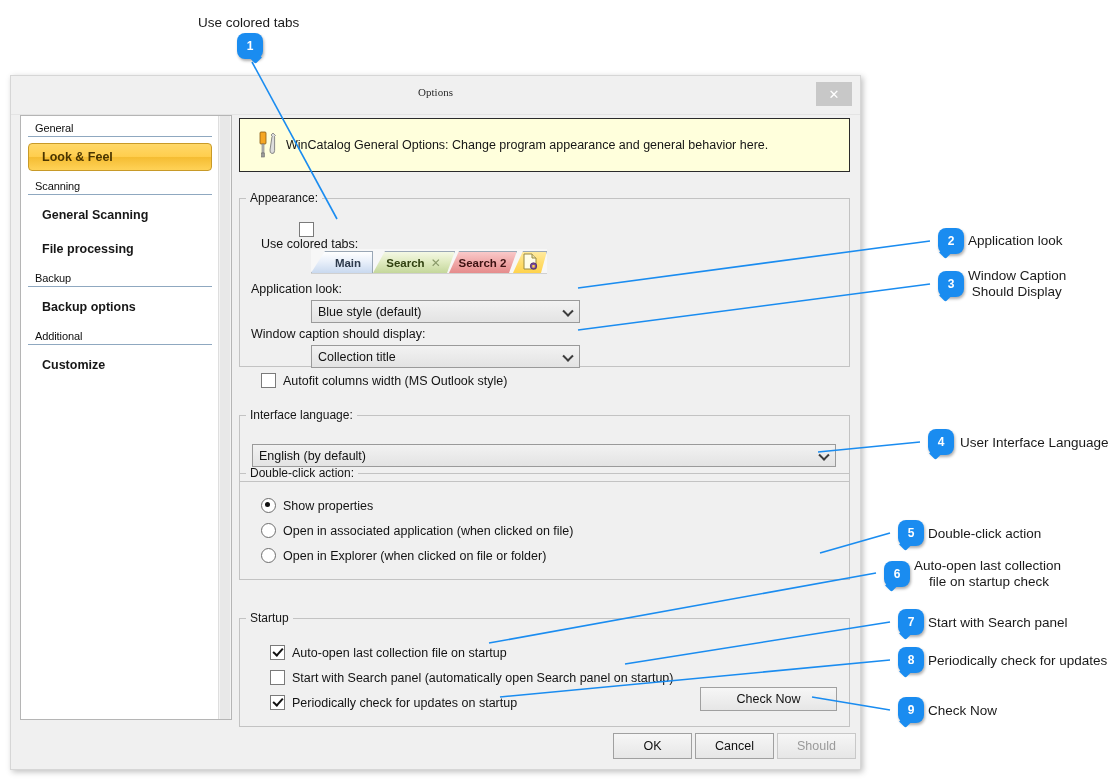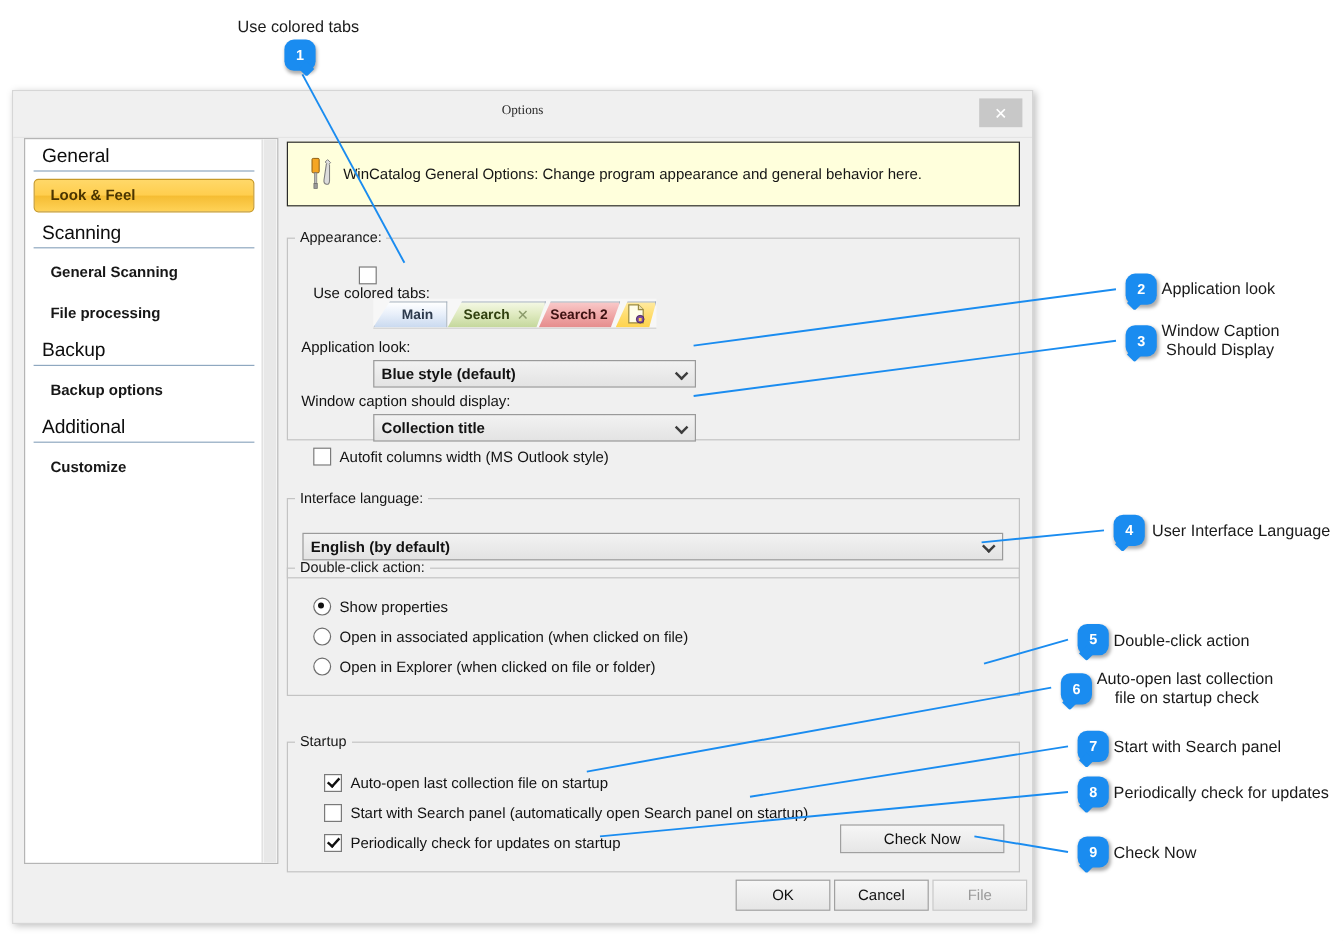--- a/index.html
+++ b/index.html
@@ -124,21 +124,21 @@
     background: #ffffff;
     border: 1px solid #b5b5b5;
     overflow: hidden;
   }
   #sidebar-inner {
     position: absolute;
     left: 0; top: 0; right: 12px; bottom: 0;
     padding: 0;
   }
   .nav-group-header {
-    font-size: 16px;
+    font-size: 11px;
     font-family: "Liberation Sans", sans-serif;
     color: #0d0d0d;
     padding: 5px 0 2px 7px;
     border-bottom: 1px solid #8fa8c0;
     margin: 0 7px 0 7px;
     letter-spacing: -0.1px;
   }
   .nav-group-header.first { padding-top: 6px; }
   .nav-item {
     font-size: 12.5px;
@@ -272,21 +272,20 @@
 
   
   .combo {
     height: 21px;
     background: linear-gradient(to bottom, #f2f2f2 0%, #e3e3e3 100%);
     border: 1px solid #9a9a9a;
     display: flex;
     align-items: center;
     position: relative;
     cursor: pointer;
-    font-weight: bold;
   }
   .combo-text {
     font-size: 12.5px;
     font-family: "Liberation Sans", sans-serif;
     color: #121212;
     padding-left: 6px;
   }
   .combo-arrow {
     position: absolute;
     right: 7px;
@@ -564,16 +563,16 @@
 
         <div class="push-button" style="position:absolute; right:12px; top:62px; width:135px; height:22px;">Check Now</div>
       </fieldset>
 
     </div>
   </div>
 
   <div id="footer" style="position:absolute; left:0; right:0; bottom:0; height:46px;">
     <div class="push-button" style="position:absolute; left:602px; top:10px; width:77px; height:24px;">OK</div>
     <div class="push-button" style="position:absolute; left:684px; top:10px; width:77px; height:24px;">Cancel</div>
-    <div class="push-button disabled" style="position:absolute; left:766px; top:10px; width:77px; height:24px;">File</div>
+    <div class="push-button disabled" style="position:absolute; left:766px; top:10px; width:77px; height:24px;">Should</div>
   </div>
 
 </div>
 
 </body></html>

